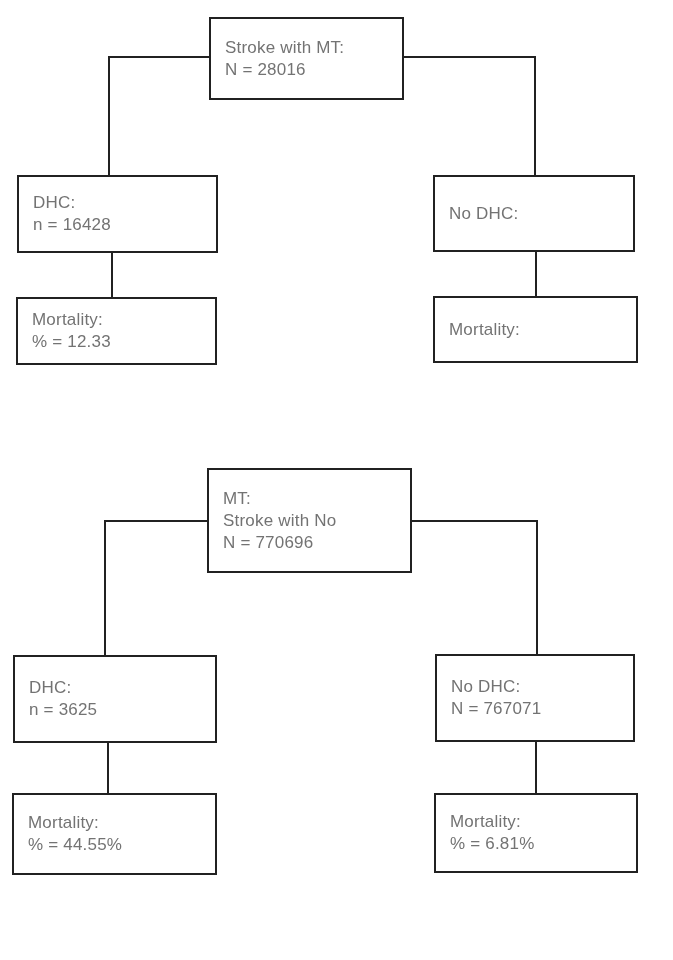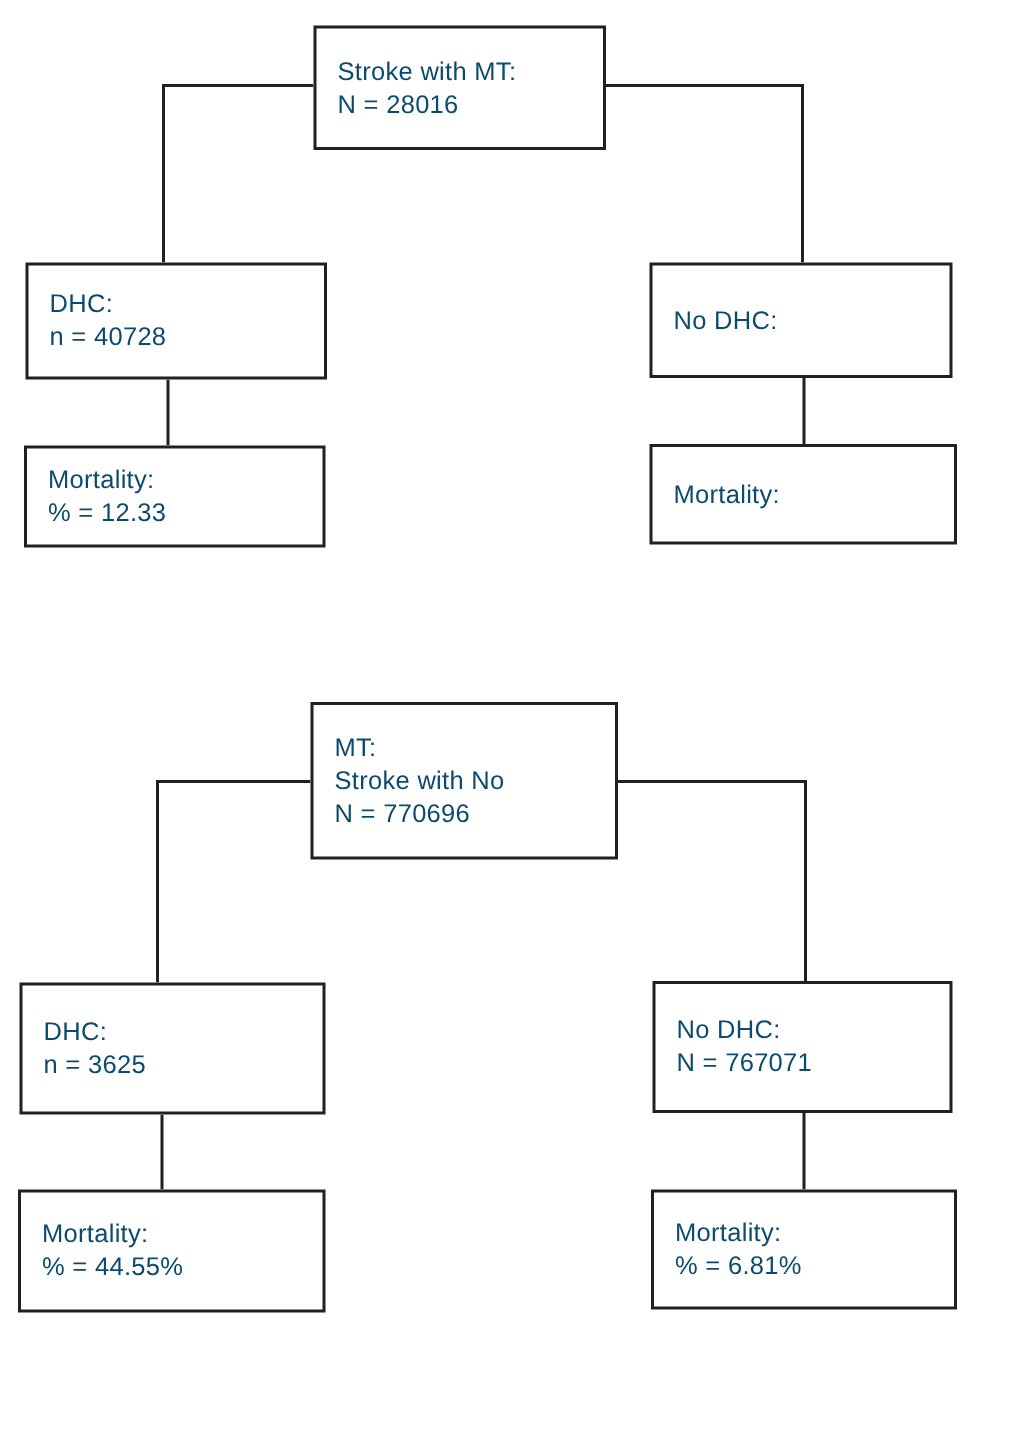--- a/index.html
+++ b/index.html
@@ -3,21 +3,21 @@
 <meta charset="utf-8">
 <style>
   * { margin: 0; padding: 0; box-sizing: border-box; }
   html, body { background: #ffffff; }
   .canvas {
     position: relative;
     width: 673px;
     height: 960px;
     background: #ffffff;
     font-family: "Liberation Sans", sans-serif;
-    color: #0c4a6e;
+    color: #737373;
     overflow: hidden;
   }
   .node {
     position: absolute;
     border: 2px solid #212121;
     background: #ffffff;
     display: flex;
     flex-direction: column;
     justify-content: center;
     padding-left: 14px;
@@ -71,21 +71,21 @@
   <div class="edge t-sl"></div>
   <div class="edge t-sr"></div>
 
   <div class="node t-root">
     <div>Stroke with MT:</div>
     <div>N = 28016</div>
   </div>
 
   <div class="node t-left">
     <div>DHC:</div>
-    <div>n = 40728</div>
+    <div>n = 16428</div>
   </div>
 
   <div class="node t-right">
     <div>No DHC:</div>
   </div>
 
   <div class="node t-lout">
     <div>Mortality:</div>
     <div>% = 12.33</div>
   </div>

